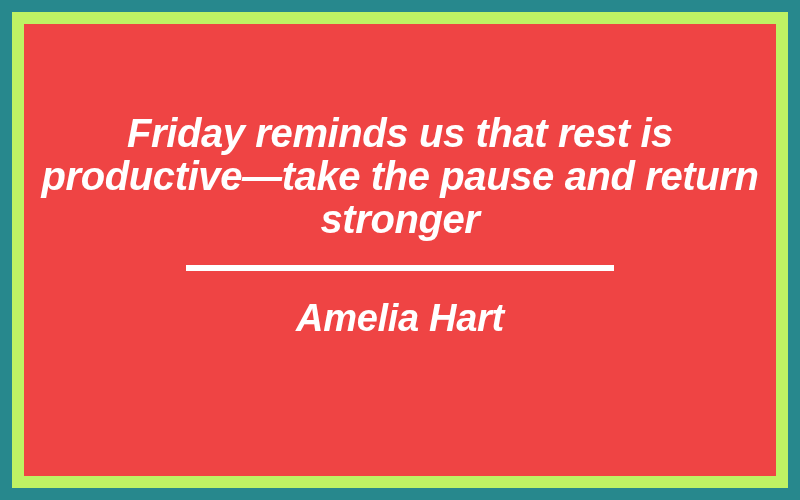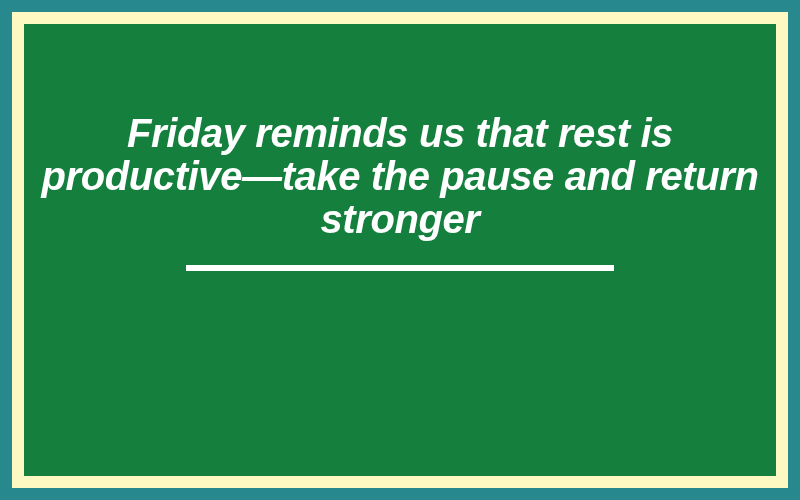--- a/index.html
+++ b/index.html
@@ -23,22 +23,22 @@
     
     padding: 12px;
   }
 
   
   .card-frame {
     position: relative;
     width: 100%;
     height: 100%;
     box-sizing: border-box;
-    border: 12px solid #fef9c3;
-    background: #15803d;
+    border: 12px solid #bef264;
+    background: #ef4444;
     display: flex;
     flex-direction: column;
     align-items: center;
     justify-content: center;
   }
 
   
   .card-inner {
     position: relative;
     width: 100%;
@@ -90,16 +90,17 @@
 <body>
 
 <div class="quote-card">
   <div class="card-frame">
     <div class="card-inner">
 
       <p class="quote-text">Friday reminds us that rest is productive—take the pause and return stronger</p>
 
       <div class="quote-divider"></div>
 
+      <p class="quote-author">Amelia Hart</p>
 
     </div>
   </div>
 </div>
 
 </body></html>

